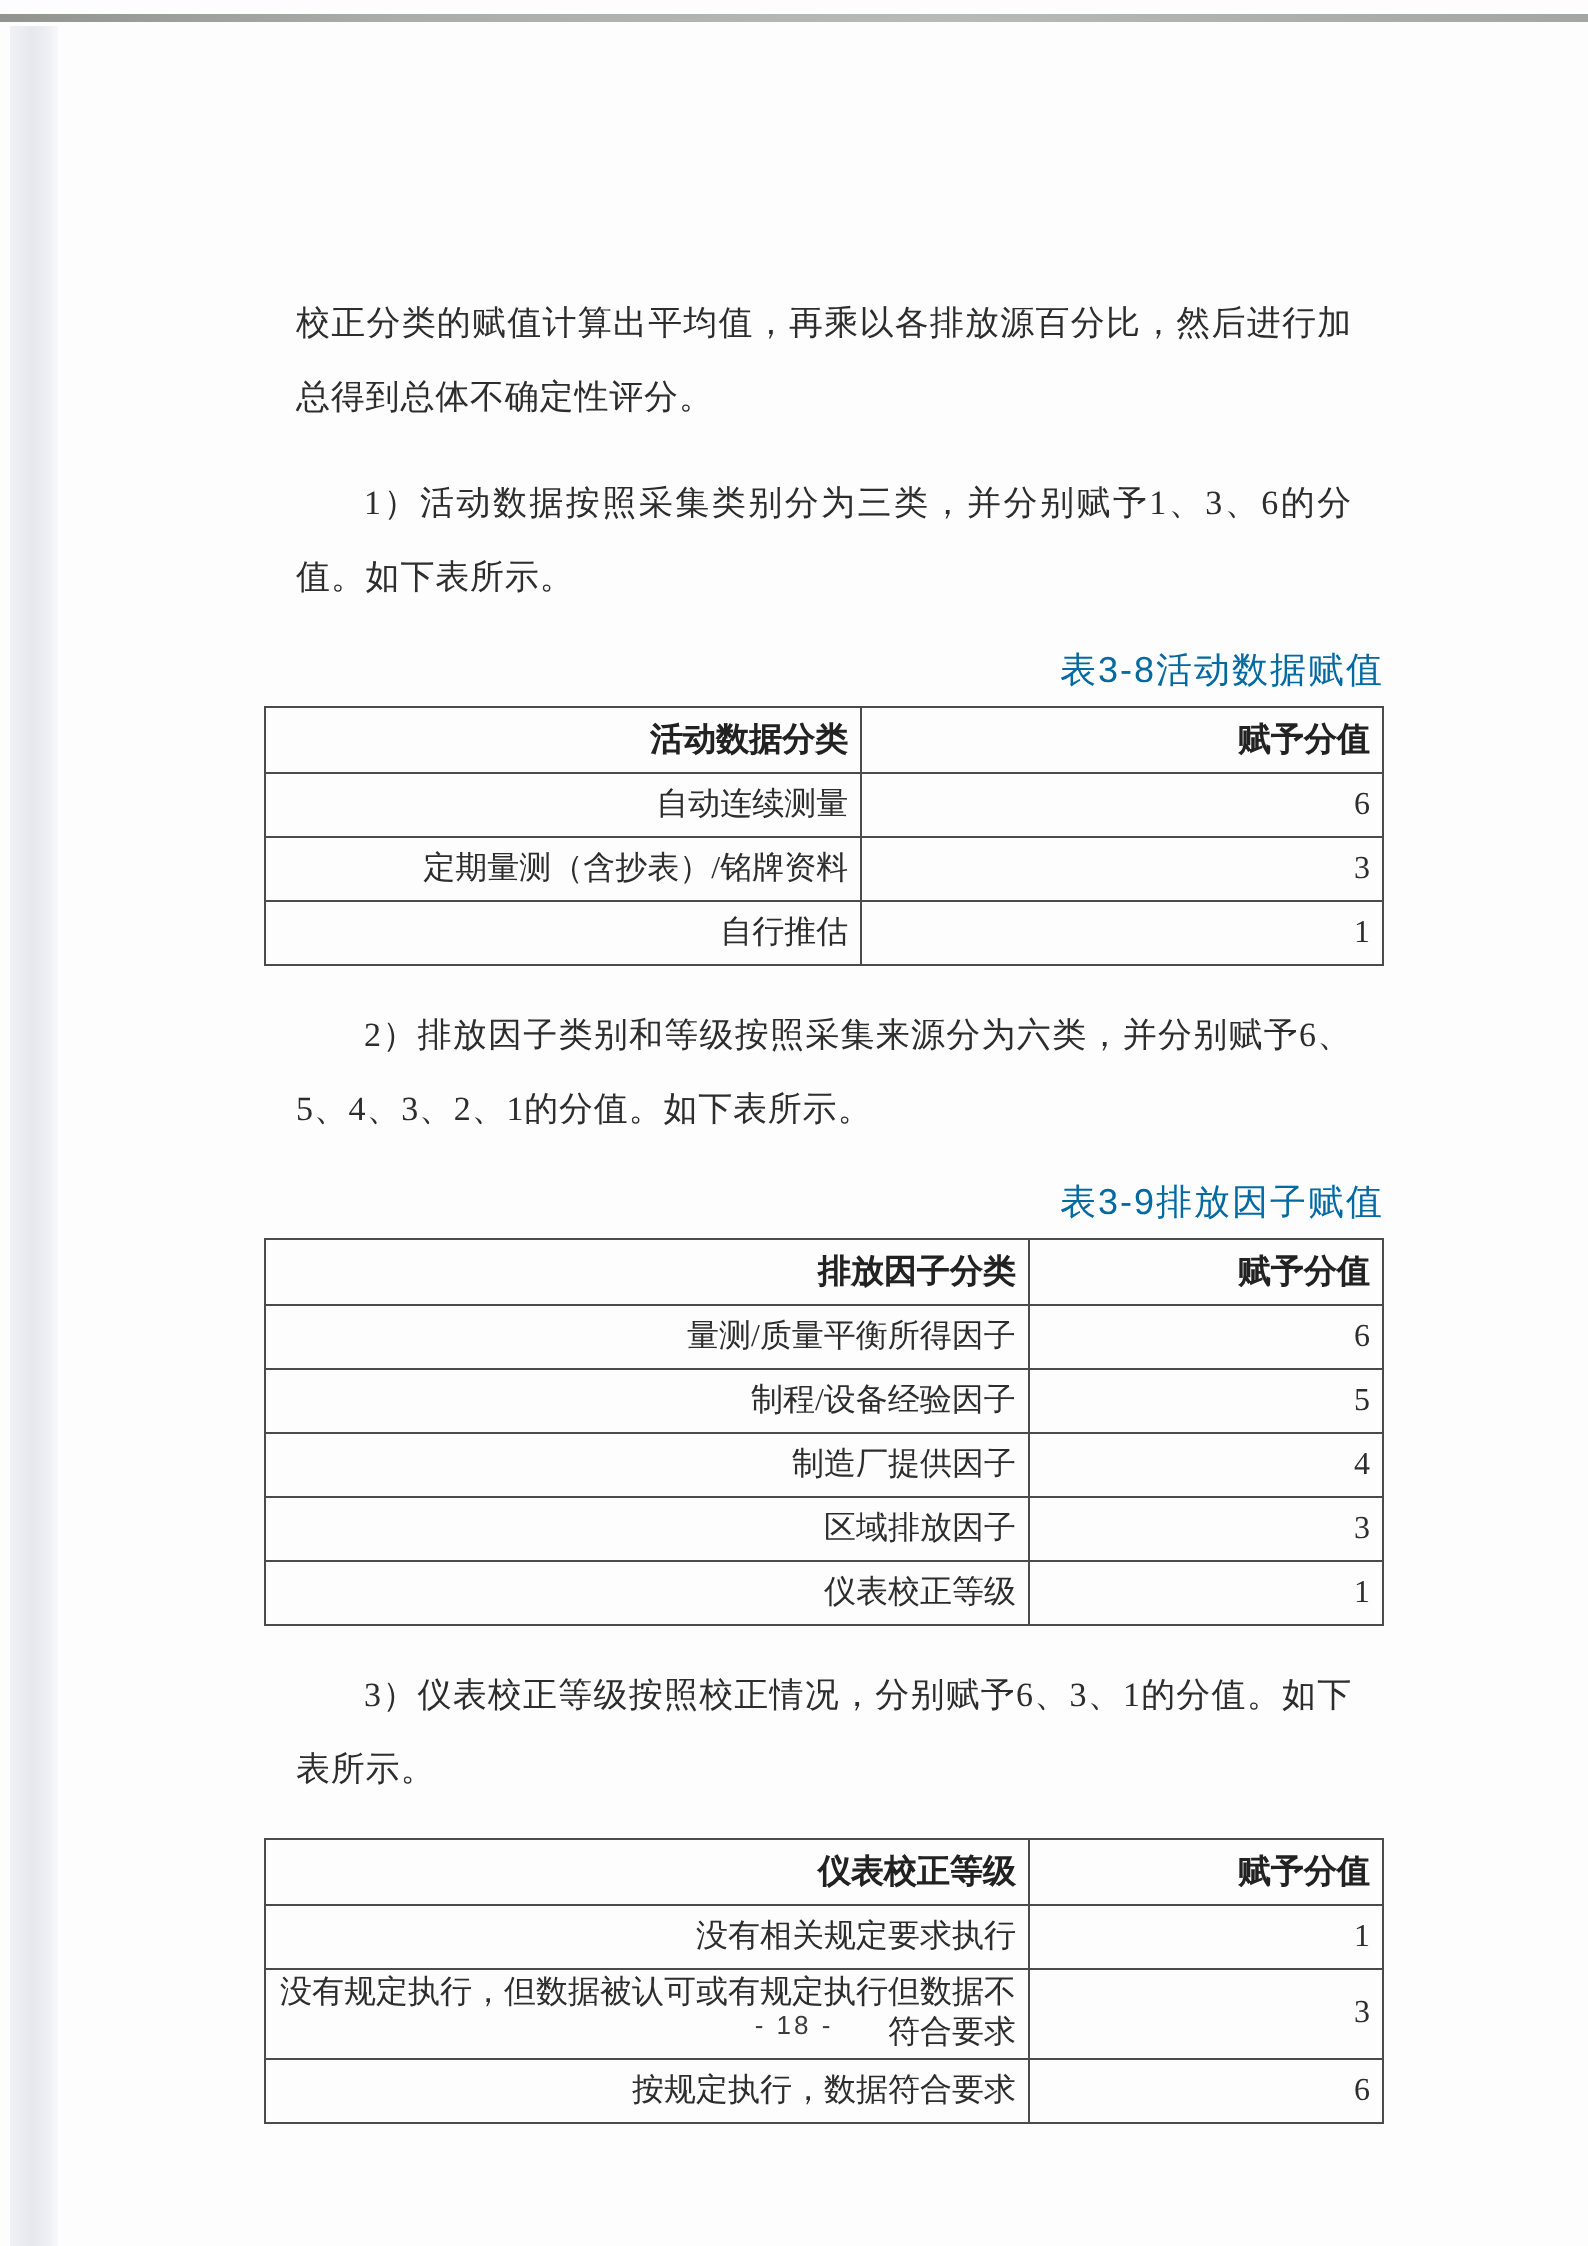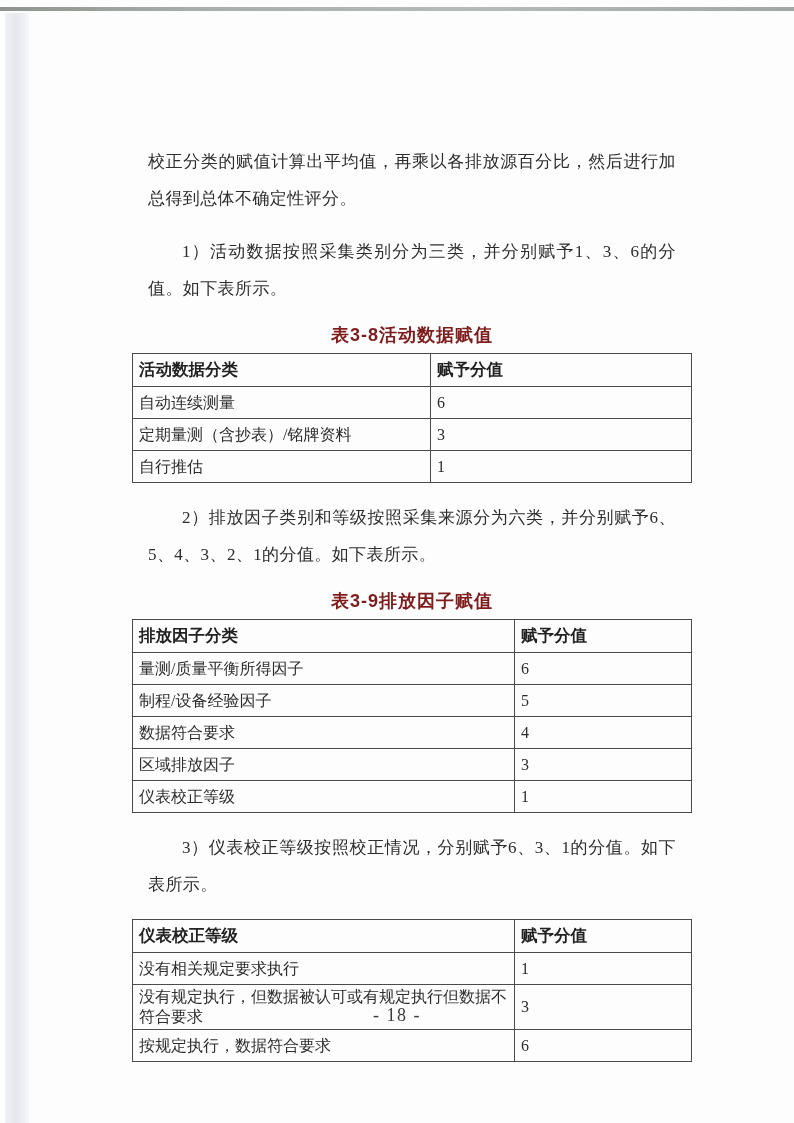--- a/index.html
+++ b/index.html
@@ -18,40 +18,40 @@
     background:linear-gradient(90deg,#f0f1f5 0%,#e7e8ee 45%,#eceef3 75%,#f8f8fa 100%);
   }
   
   .content { position:absolute; left:132px; top:127px; width:560px; }
   p.body-text {
     margin:16px; font-size:17px; line-height:37px; letter-spacing:0.4px;
     color:#2d2d2d; text-align:justify;
   }
   p.indent { text-indent:2em; }
   .table-title {
-    margin:4px 0 6px; line-height:24px; text-align:center;
-    font-family:"Liberation Sans", sans-serif; font-weight:bold;
-    font-size:18px; color:#7f1d1d; letter-spacing:1px;
+    margin:4px 0 6px; line-height:24px; text-align:right;
+    font-family:"Liberation Sans", sans-serif; font-weight:normal;
+    font-size:18px; color:#0369a1; letter-spacing:1px;
   }
   table.doc-table {
     width:100%; border-collapse:collapse; table-layout:fixed;
     border:1px solid #474747;
   }
   table.doc-table th, table.doc-table td {
-    border:1px solid #4b4b4b; text-align:left; vertical-align:middle;
+    border:1px solid #4b4b4b; text-align:right; vertical-align:middle;
     color:#2d2d2d; padding:2px 6px; line-height:20px; font-size:16px;
     font-family:"Liberation Serif", serif;
   }
   table.doc-table th { height:28px; font-weight:bold; font-size:16.5px; color:#222; }
   table.doc-table td { height:27px;margin-top:44px; }
   table.split-51 th:first-child, table.split-51 td:first-child { width:51%; }
   table.split-66 th:first-child, table.split-66 td:first-child { width:66%; }
   .page-number {
     position:absolute; left:0; top:1005px; width:794px; text-align:center;
-    font-family:Liberation Serif, serif; font-size:18px;
+    font-family:Liberation Sans, sans-serif; font-size:13px;
     color:#3c3c3c; letter-spacing:1.5px;
   }
 </style>
 </head>
 <body>
 
 <div class="scan-top"></div>
 <div class="scan-left"></div>
 
 <div class="content">
@@ -100,21 +100,21 @@
         <tbody>
           <tr>
             <td>量测/质量平衡所得因子</td>
             <td>6</td>
           </tr>
           <tr>
             <td>制程/设备经验因子</td>
             <td>5</td>
           </tr>
           <tr>
-            <td>数据符合要求</td>
+            <td>制造厂提供因子</td>
             <td>4</td>
           </tr>
           <tr>
             <td>区域排放因子</td>
             <td>3</td>
           </tr>
           <tr>
             <td>仪表校正等级</td>
             <td>1</td>
           </tr>

